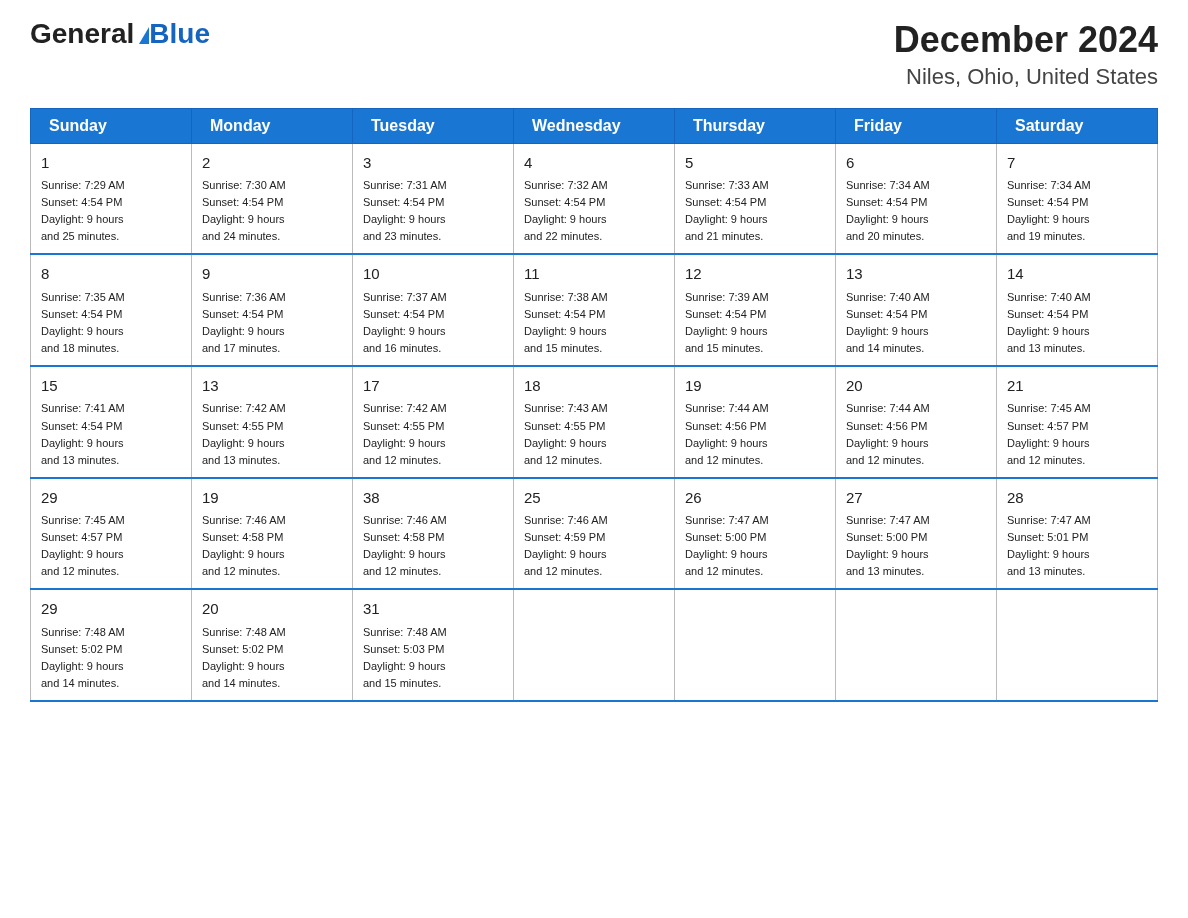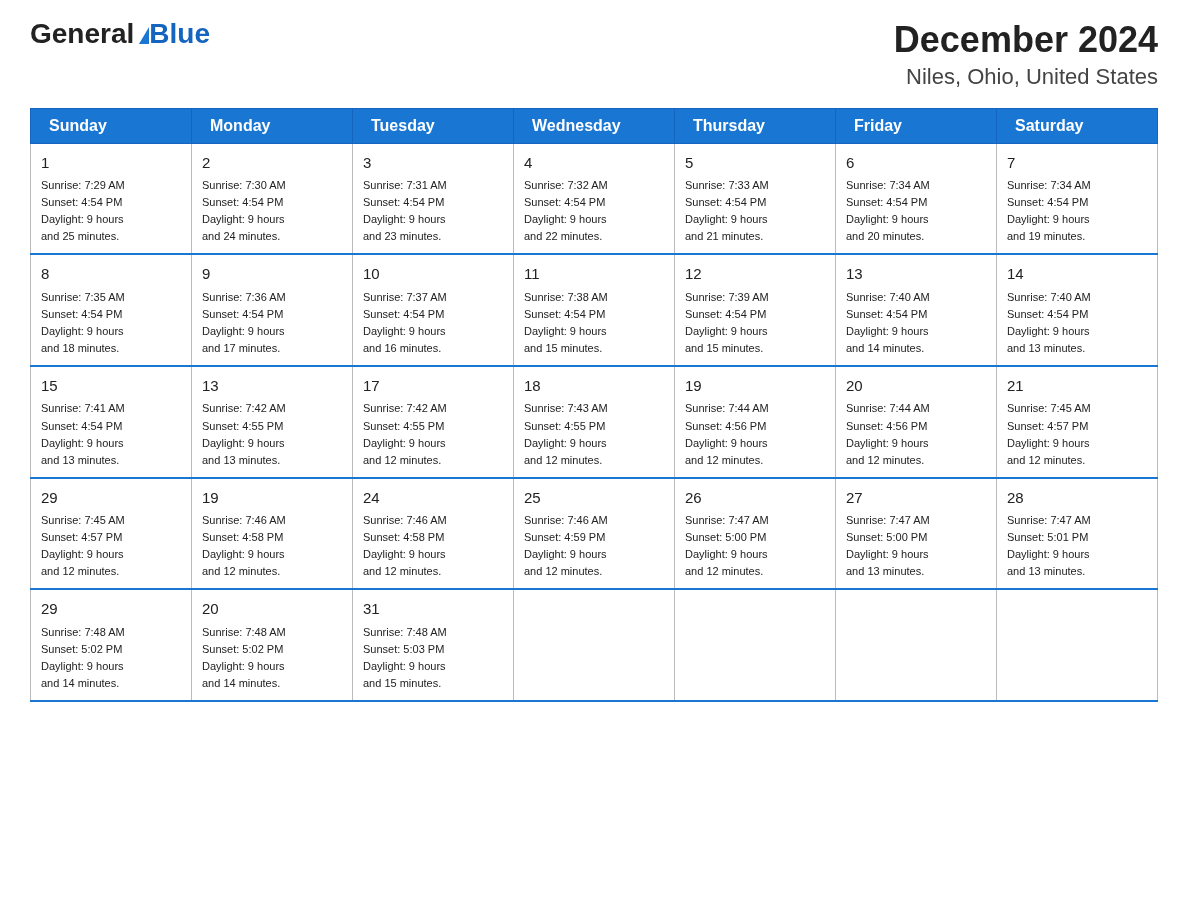--- a/index.html
+++ b/index.html
@@ -215,21 +215,21 @@
       <tr>
         <td>
           <span class="day-num">29</span>
           <div class="day-info">Sunrise: 7:45 AM<br>Sunset: 4:57 PM<br>Daylight: 9 hours<br>and 12 minutes.</div>
         </td>
         <td>
           <span class="day-num">19</span>
           <div class="day-info">Sunrise: 7:46 AM<br>Sunset: 4:58 PM<br>Daylight: 9 hours<br>and 12 minutes.</div>
         </td>
         <td>
-          <span class="day-num">24</span>
+          <span class="day-num">38</span>
           <div class="day-info">Sunrise: 7:46 AM<br>Sunset: 4:58 PM<br>Daylight: 9 hours<br>and 12 minutes.</div>
         </td>
         <td>
           <span class="day-num">25</span>
           <div class="day-info">Sunrise: 7:46 AM<br>Sunset: 4:59 PM<br>Daylight: 9 hours<br>and 12 minutes.</div>
         </td>
         <td>
           <span class="day-num">26</span>
           <div class="day-info">Sunrise: 7:47 AM<br>Sunset: 5:00 PM<br>Daylight: 9 hours<br>and 12 minutes.</div>
         </td>

